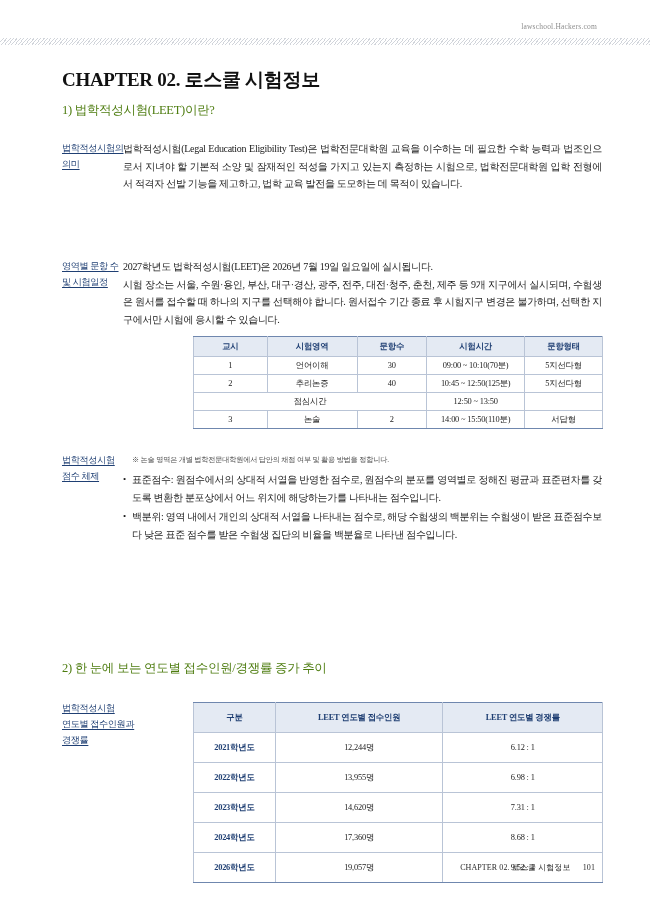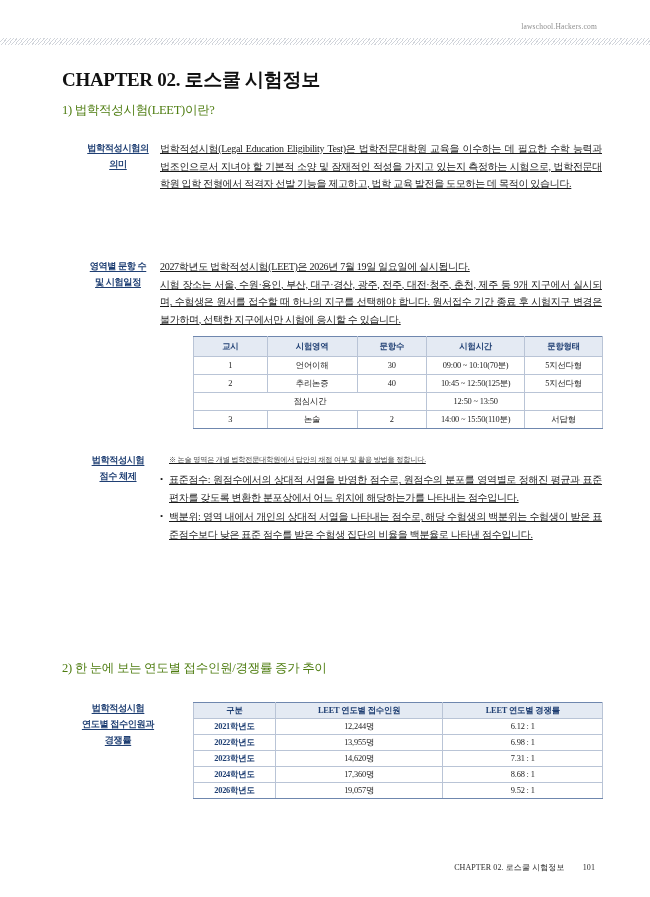--- a/index.html
+++ b/index.html
@@ -74,38 +74,36 @@
     position: absolute;
     left: 62px;
     width: 540px;
   }
   .side-label {
     position: absolute;
     left: 0;
     top: 0;
     width: 112px;
     font-size: 9.2px;
-    font-weight: bold;
+    font-weight: normal;
     color: #1f3f73;
     line-height: 16px;
     letter-spacing: -0.4px;
-    text-align: center;
   }
   .side-label span {
     text-decoration: underline;
     text-underline-offset: 2px;
   }
   .block-body {
-    margin-left: 98px;
+    margin-left: 61px;
     font-size: 10px;
     line-height: 17.5px;
     color: #1a1a1a;
     letter-spacing: -0.3px;
     text-align: justify;
-    text-decoration: underline;
   }
 
   #block1 { top: 140px; }
   #block2 { top: 258px; }
   #block3 { top: 452px; }
   #block4 { top: 700px; }
 
   
   .bullets { margin: 0; padding: 0; list-style: none; }
   .bullets > li {
@@ -167,37 +165,37 @@
   }
   #schedule-table td { height: 11px; }
 
   
   #stats-wrap {
     position: absolute;
     top: 702px;
     left: 193px;
     width: 410px;
   }
-  #stats-table th, #stats-table td { padding: 2px 2px; }
+  #stats-table th, #stats-table td { padding: 9px 2px; }
   #stats-table td.year-cell {
     color: #1f3f73;
     font-weight: bold;
   }
 
   
   .footer {
     position: absolute;
     bottom: 24px;
     right: 55px;
     font-size: 8px;
     color: #2a2a2a;
     letter-spacing: 0.1px;
     font-family: "Liberation Serif", serif;
   }
-  .footer .pg { margin-left: 16px; }
+  .footer .pg { margin-left: 10px; }
 </style>
 </head>
 <body>
 
 <div class="page">
 
   <div class="site-mark">lawschool.Hackers.com</div>
   <div class="hatch-rule"></div>
 
   <h1 class="chapter-title">CHAPTER 02. 로스쿨 시험정보</h1>

